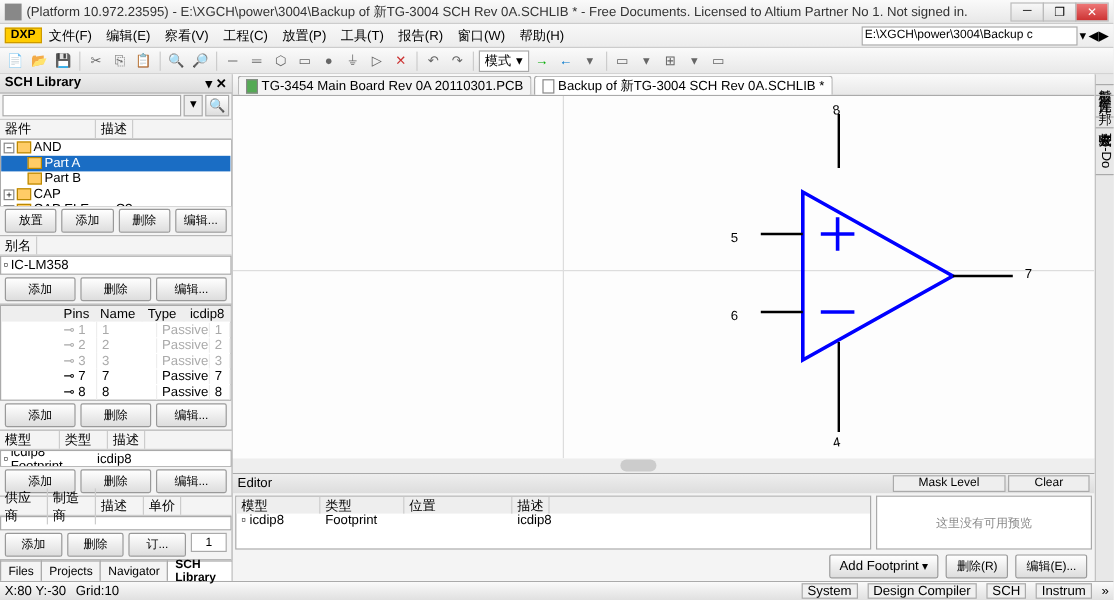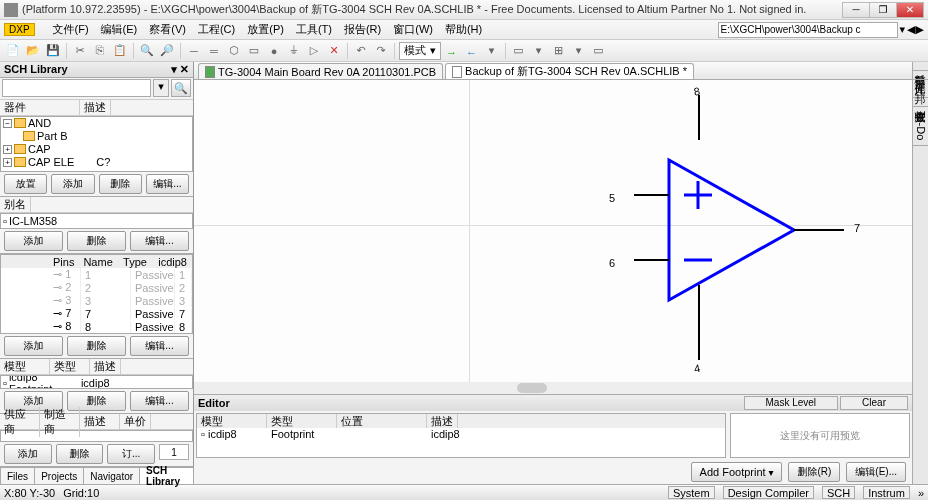--- a/index.html
+++ b/index.html
@@ -5,21 +5,21 @@
 * { box-sizing: border-box; margin: 0; padding: 0; font-family: "Microsoft YaHei", "Segoe UI", Tahoma, sans-serif; font-size: 11px; }
 body { background: #f0f0f0; overflow: hidden; width: 928px; height: 500px; }
 .titlebar { height: 20px; background: linear-gradient(#fafafa,#e8e8e8); display: flex; align-items: center; padding: 0 4px; border-bottom: 1px solid #ccc; }
 .titlebar .icon { width: 14px; height: 14px; background: #888; margin-right: 4px; }
 .titlebar .title { flex: 1; color: #333; font-size: 11px; white-space: nowrap; overflow: hidden; }
 .winbtns { display: flex; }
 .winbtn { width: 28px; height: 16px; border: 1px solid #bbb; background: linear-gradient(#f8f8f8,#e0e0e0); display: flex; align-items: center; justify-content: center; font-size: 10px; margin-left: -1px; }
 .winbtn.close { background: linear-gradient(#e77,#c33); color: #fff; }
 .menubar { height: 20px; background: linear-gradient(#f8f8f8,#ececec); display: flex; align-items: center; padding: 0 4px; border-bottom: 1px solid #ccc; }
 .menuitem { padding: 0 6px; cursor: default; }
-.dxp { background: #fc0; border: 1px solid #c90; padding: 0 4px; margin-right: 12px; font-weight: normal; font-size: 10px; }
+.dxp { background: #fc0; border: 1px solid #c90; padding: 0 4px; margin-right: 0; font-weight: bold; font-size: 10px; }
 .path-box { margin-left: auto; display: flex; align-items: center; }
 .path-box input { width: 180px; height: 16px; border: 1px solid #aaa; padding: 0 2px; font-size: 10px; }
 .arrow { padding: 0 2px; }
 .toolbar { height: 22px; background: linear-gradient(#fafafa,#e8e8e8); display: flex; align-items: center; padding: 0 4px; border-bottom: 1px solid #ccc; gap: 2px; }
 .tbtn { width: 18px; height: 18px; border: 1px solid transparent; display: flex; align-items: center; justify-content: center; font-size: 11px; color: #666; }
 .tsep { width: 1px; height: 16px; background: #ccc; margin: 0 2px; }
 .tcombo { height: 18px; border: 1px solid #aaa; background: #fff; padding: 0 4px; display: flex; align-items: center; gap: 4px; }
 .main { display: flex; height: calc(500px - 20px - 20px - 22px - 16px); }
 .left-panel { width: 194px; background: #f4f4f4; border-right: 1px solid #999; display: flex; flex-direction: column; }
 .panel-header { height: 16px; background: linear-gradient(#eee,#ddd); border-bottom: 1px solid #aaa; padding: 0 4px; display: flex; align-items: center; justify-content: space-between; font-weight: bold; font-size: 10px; }
@@ -50,21 +50,21 @@
 .doc-tab { height: 16px; border: 1px solid #aaa; background: #f4f4f4; padding: 0 6px; display: flex; align-items: center; gap: 3px; font-size: 10px; border-bottom: none; border-radius: 3px 3px 0 0; }
 .doc-tab.active { background: #fff; }
 .doc-ic { width: 10px; height: 12px; border: 1px solid #888; background: #fff; }
 .doc-ic.pcb { background: #5a5; }
 .canvas { flex: 1; background: #fdfdfd; position: relative; overflow: hidden; }
 .grid-x { position: absolute; left: 0; right: 0; height: 1px; background: #ddd; }
 .grid-y { position: absolute; top: 0; bottom: 0; width: 1px; background: #ddd; }
 .opamp-svg { position: absolute; left: 200px; top: 0; }
 .editor-panel { height: 90px; border-top: 1px solid #aaa; background: #f4f4f4; display: flex; flex-direction: column; }
 .editor-hdr { height: 16px; background: linear-gradient(#eee,#ddd); display: flex; align-items: center; padding: 0 4px; font-size: 10px; }
-.editor-hdr .etitle { font-weight: bold; }
+.editor-hdr .etitle { font-weight: normal; }
 .editor-hdr .spacer { flex: 1; }
 .editor-hdr .ebtn { border: 1px solid #aaa; background: #eee; padding: 0 21px; height: 14px; font-size: 10px; margin-left: 2px; }
 .editor-body { flex: 1; display: flex; }
 .editor-grid { flex: 1; background: #fff; border: 1px solid #aaa; margin: 2px; }
 .eg-hdr { display: flex; background: #eee; height: 14px; font-size: 10px; }
 .eg-hdr .ecell { padding: 0 4px; border-right: 1px solid #ccc; }
 .eg-row { display: flex; height: 14px; font-size: 10px; }
 .eg-row .ecell { padding: 0 4px; }
 .preview { width: 180px; border: 1px solid #aaa; background: #fff; margin: 2px; display: flex; align-items: center; justify-content: center; color: #888; font-size: 10px; text-align: center; }
 .editor-btns { height: 24px; display: flex; align-items: center; gap: 6px; padding: 0 6px; justify-content: flex-end; }
@@ -165,20 +165,24 @@
     <div class="section-hdr">
       <div class="col" style="width:80px">器件</div>
       <div class="col">描述</div>
     </div>
     <div class="tree" style="height:58px">
       <div class="tree-row">
           <span class="tree-toggle">−</span>
           <span class="folder-ic"></span>
           <span>AND</span>
         </div>
+      <div class="tree-row sel" style="padding-left:22px">
+          <span class="folder-ic"></span>
+          <span>Part A</span>
+        </div>
       <div class="tree-row" style="padding-left:22px">
           <span class="folder-ic"></span>
           <span>Part B</span>
         </div>
       <div class="tree-row">
           <span class="tree-toggle">+</span>
           <span class="folder-ic"></span>
           <span>CAP</span>
         </div>
       <div class="tree-row">
@@ -300,21 +304,21 @@
       <div class="left-tab">Projects</div>
       <div class="left-tab">Navigator</div>
       <div class="left-tab active">SCH Library</div>
     </div>
   </div>
 
   <div class="center">
     <div class="doc-tabs">
       <div class="doc-tab">
           <span class="doc-ic pcb"></span>
-          <span>TG-3004 Main Board Rev 0A  20110301.PCB</span>
+          <span>TG-3454 Main Board Rev 0A  20110301.PCB</span>
         </div>
       <div class="doc-tab active">
           <span class="doc-ic"></span>
           <span>Backup of 新TG-3004 SCH Rev 0A.SCHLIB *</span>
         </div>
     </div>
     <div class="canvas">
 
       <div class="grid-y" style="left:275px"></div>
       <div class="grid-x" style="top:145px;left:0;right:0"></div>

